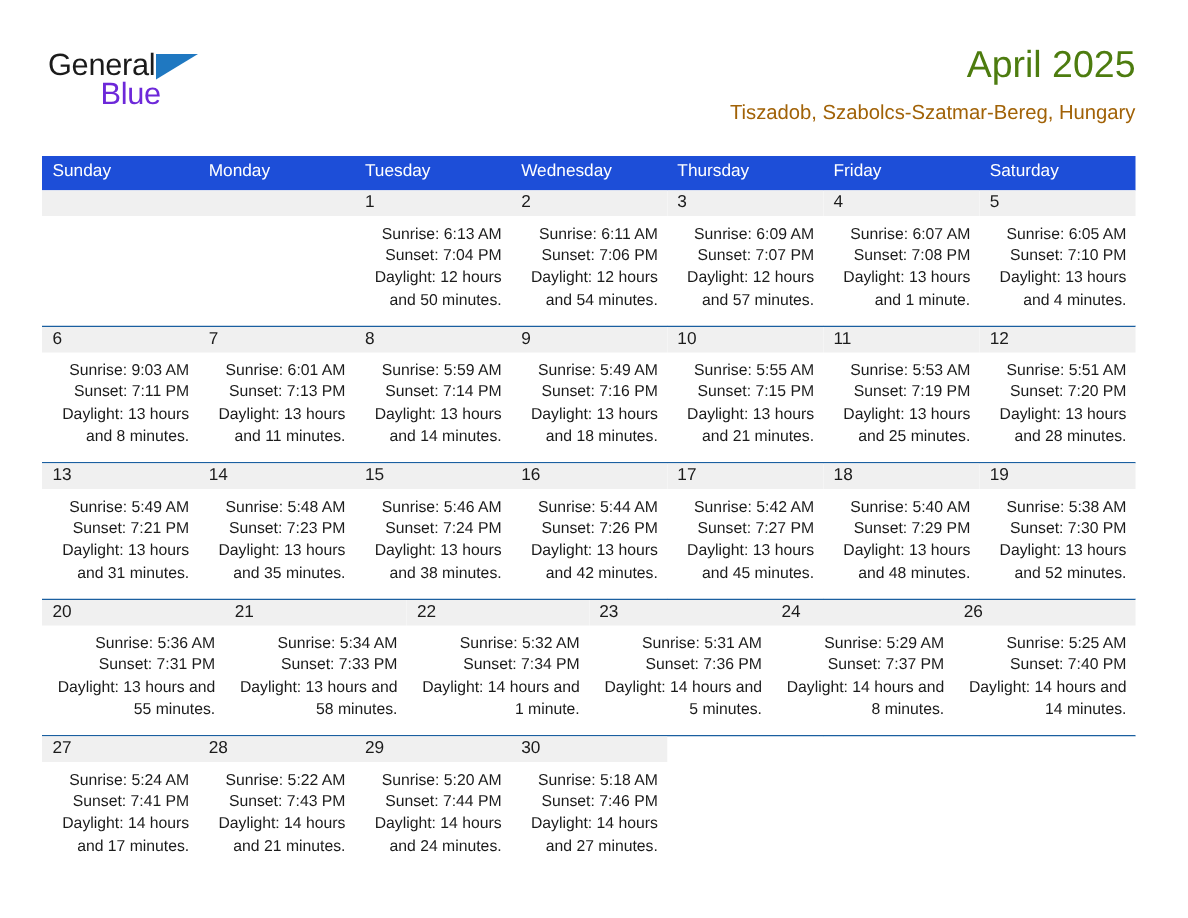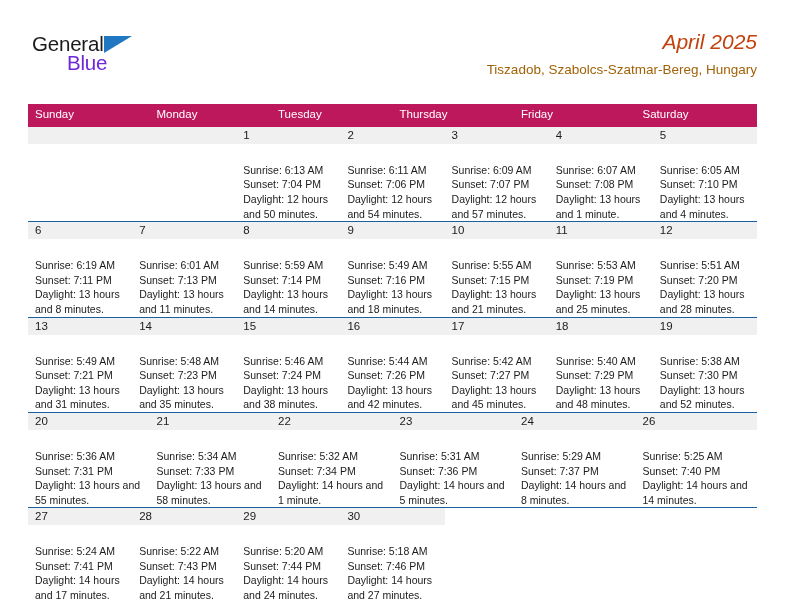--- a/index.html
+++ b/index.html
@@ -68,46 +68,45 @@
     border-bottom: 17px solid transparent;
   }
 
   .title-block {
     position: absolute;
     right: 0;
     top: 0;
     text-align: right;
   }
   .month-title {
-    font-size: 21px;
-    color: #c2410c;
+    font-size: 25px;
+    color: #4d7c0f;
     line-height: 1.1;
     white-space: nowrap;
-    font-style: italic;
   }
   .location-title {
     margin-top: 10px;
     font-size: 13.5px;
     color: #a16207;
     line-height: 1.1;
     white-space: nowrap;
   }
 
   
   .calendar {
     position: absolute;
     left: 28px;
     top: 104px;
     width: 729px;
   }
 
   .dow-row {
     display: flex;
     width: 100%;
-    background: #be185d;
+    background: #1d4ed8;
   }
   .dow-cell {
     flex: 1 1 0;
     box-sizing: border-box;
     padding: 4px 0 5px 7px;
     font-size: 11.5px;
     color: #ffffff;
     line-height: 1.2;
   }
 
@@ -132,24 +131,25 @@
     box-sizing: border-box;
     padding: 1px 0 0 7px;
     font-size: 11.5px;
     color: #1b1b1b;
     line-height: 1.3;
   }
   .day-cell.empty .day-number-band {
     background: #f0f0f0;
   }
   .day-info {
-    padding: 19px 6px 0 7px;
+    padding: 5px 6px 0 7px;
     font-size: 10.5px;
     line-height: 14.6px;
     color: #1b1b1b;
+    text-align: right;
   }
   .day-info div {
     white-space: nowrap;
   }
   .day-info .daylight {
     white-space: normal;
   }
 </style>
 </head>
 <body>
@@ -169,20 +169,21 @@
       <div class="location-title">Tiszadob, Szabolcs-Szatmar-Bereg, Hungary</div>
     </div>
 
   </div>
 
   <div class="calendar">
     <div class="dow-row" id="dow-row">
         <div class="dow-cell">Sunday</div>
         <div class="dow-cell">Monday</div>
         <div class="dow-cell">Tuesday</div>
+        <div class="dow-cell">Wednesday</div>
         <div class="dow-cell">Thursday</div>
         <div class="dow-cell">Friday</div>
         <div class="dow-cell">Saturday</div>
       </div>
     <div id="weeks-container">
         <div class="week-row">
           <div class="day-cell empty">
             <div class="day-number-band"></div>
           </div>
           <div class="day-cell empty">
@@ -226,21 +227,21 @@
               <div>Sunrise: 6:05 AM</div>
               <div>Sunset: 7:10 PM</div>
               <div class="daylight">Daylight: 13 hours and 4 minutes.</div>
             </div>
           </div>
         </div>
         <div class="week-row">
           <div class="day-cell">
             <div class="day-number-band">6</div>
             <div class="day-info">
-              <div>Sunrise: 6:19 AM</div>
+              <div>Sunrise: 9:03 AM</div>
               <div>Sunset: 7:11 PM</div>
               <div class="daylight">Daylight: 13 hours and 8 minutes.</div>
             </div>
           </div>
           <div class="day-cell">
             <div class="day-number-band">7</div>
             <div class="day-info">
               <div>Sunrise: 6:01 AM</div>
               <div>Sunset: 7:13 PM</div>
               <div class="daylight">Daylight: 13 hours and 11 minutes.</div>

